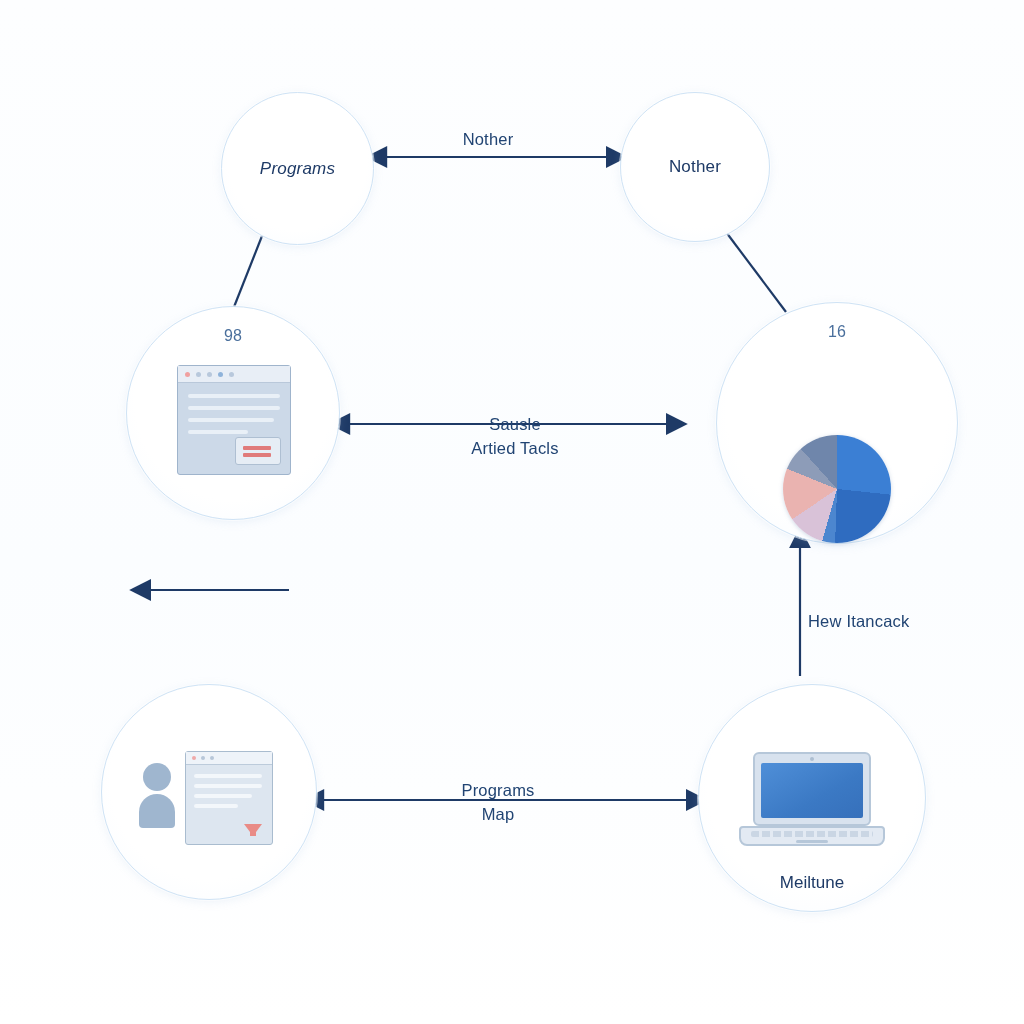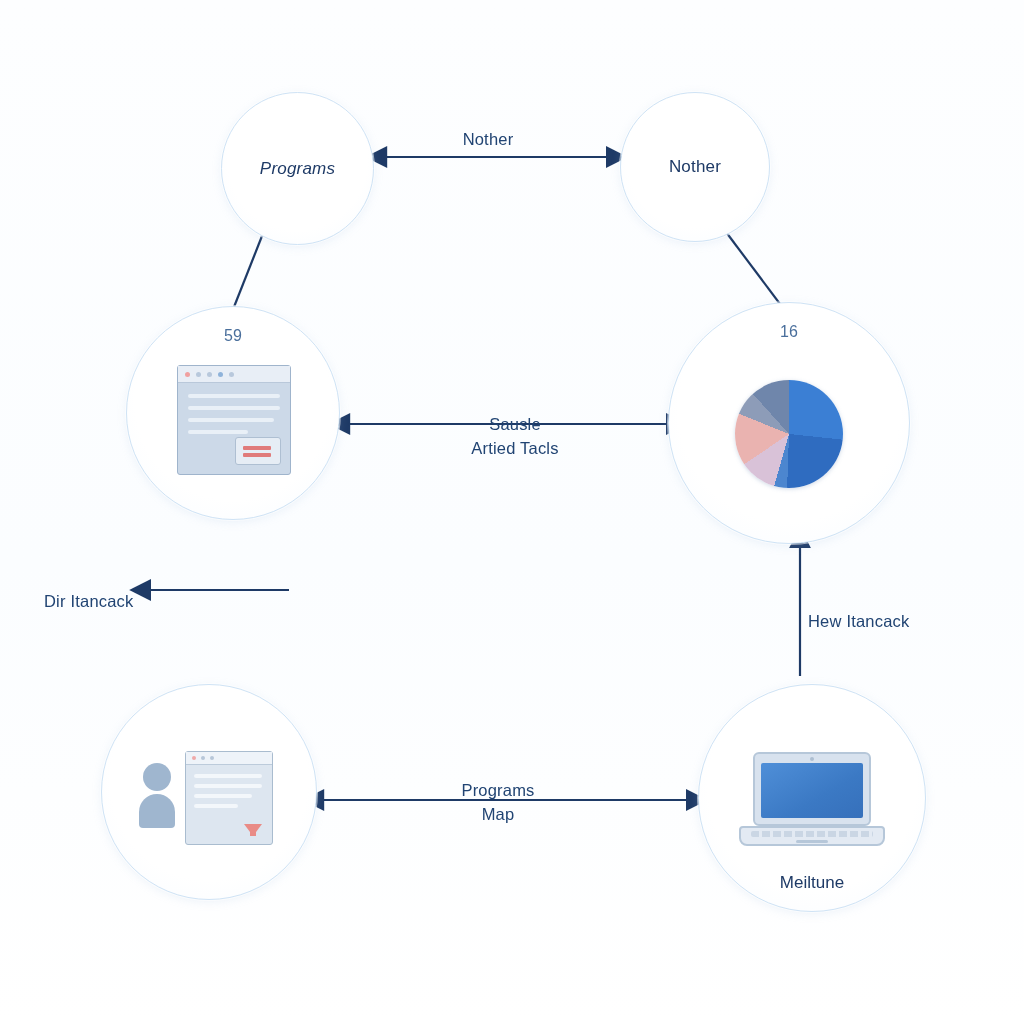--- a/index.html
+++ b/index.html
@@ -36,21 +36,21 @@
     top:20px;left:0;right:0;
     text-align:center;
     color:#4a6f9c;
     font-size:16px;
   }
 
   
   #node-programs{left:221px;top:92px;width:151px;height:151px;font-style:italic;}
   #node-nother  {left:620px;top:92px;width:148px;height:148px;}
   #node-doc     {left:126px;top:306px;width:212px;height:212px;}
-  #node-chart   {left:668px;top:302px;width:240px;height:240px;}
+  #node-chart   {left:716px;top:302px;width:240px;height:240px;justify-content:flex-end;}
   #node-person  {left:101px;top:684px;width:214px;height:214px;}
   #node-laptop  {left:698px;top:684px;width:226px;height:226px;}
 
   .edge-label{
     position:absolute;
     color:#214473;
     font-size:16.5px;
     line-height:24px;
     text-align:center;
     white-space:pre-line;
@@ -208,21 +208,21 @@
 
   <div class="node" id="node-programs">
     <div class="node-label">Programs</div>
   </div>
 
   <div class="node" id="node-nother">
     <div class="node-label">Nother</div>
   </div>
 
   <div class="node" id="node-doc">
-    <div class="node-topnum">59</div>
+    <div class="node-topnum">98</div>
     <div class="doc-icon">
       <div class="doc-page">
         <div class="doc-bar">
           <span class="doc-dot"></span>
           <span class="doc-dot b"></span>
           <span class="doc-dot b"></span>
           <span class="doc-dot c"></span>
           <span class="doc-dot b"></span>
         </div>
         <div class="doc-line l1"></div>
@@ -268,18 +268,17 @@
         <div class="laptop-keys"></div>
         <div class="laptop-pad"></div>
       </div>
     </div>
     <div class="laptop-caption">Meiltune</div>
   </div>
 
   <div class="edge-label" id="lbl-partner">Nother</div>
   <div class="edge-label" id="lbl-sausle">Sausle
 Artied Tacls</div>
-  <div class="edge-label" id="lbl-dir">Dir Itancack</div>
   <div class="edge-label" id="lbl-hew">Hew Itancack</div>
   <div class="edge-label" id="lbl-interact">Programs
 Map</div>
 
 </div>
 
 </body></html>

